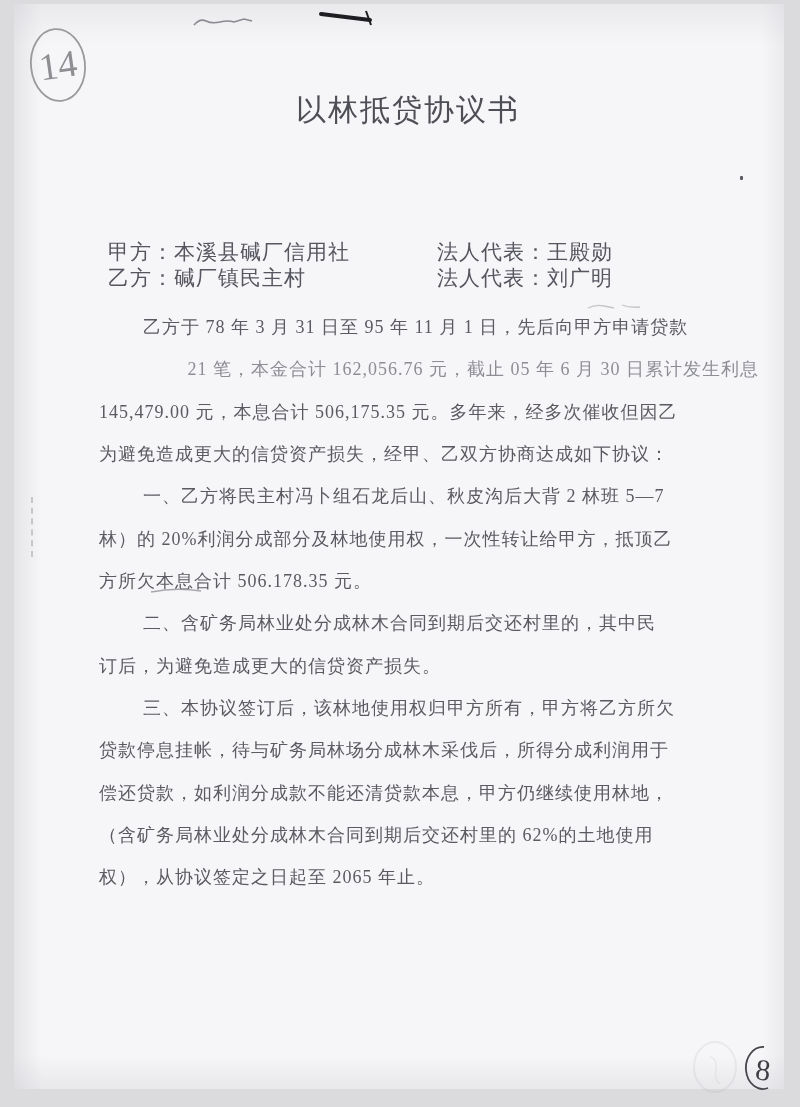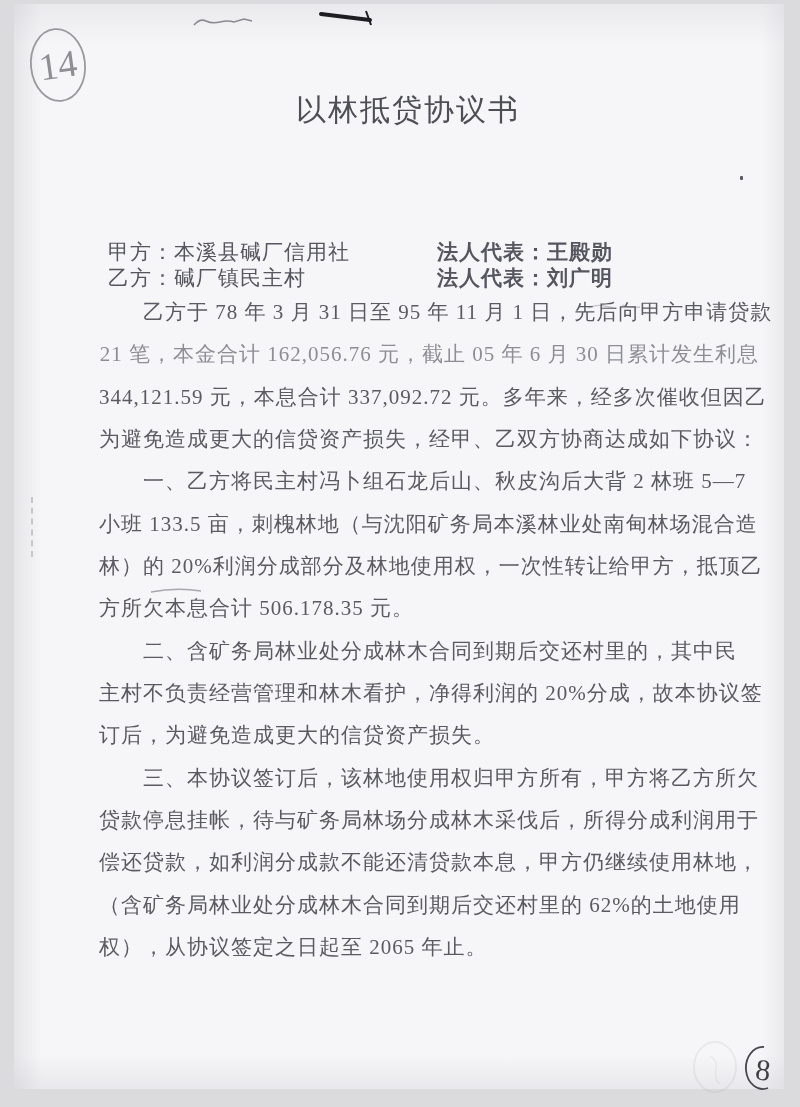--- a/index.html
+++ b/index.html
@@ -28,26 +28,26 @@
     text-align:center;
     font-size:30px;
     letter-spacing:2px;
     color:#4e4e56;
     font-weight:500;
   }
   .party-row { position:absolute; left:0; width:800px; height:30px; font-size:21px; letter-spacing:1px; color:#565660; }
   .party-row.r1 { top:218px;margin-top:20px; }
   .party-row.r2 { top:264px;text-align:center; }
   .party-name { position:absolute; left:108px; white-space:nowrap; }
-  .party-rep  { position:absolute; left:437px; white-space:nowrap;font-weight:bold; }
+  .party-rep  { position:absolute; left:437px; white-space:nowrap; }
   .body-text {
     position:absolute;
-    left:99px; top:291px;
+    left:99px; top:306px;
     width:660px;
-    font-size:21px;
+    font-size:18px;
     letter-spacing:1px;
     color:#5a5a62;
   }
   .line { height:42.35px; line-height:42.35px; white-space:nowrap; }
   .line.indent { padding-left:44px; }
   .line.faint { color:#8d8d96;text-align:right; }
   .mark { position:absolute; }
   .speck { position:absolute; width:3px; height:4px; background:#5a5a62; border-radius:1px; }
   .pencil-line {
     position:absolute;
@@ -92,28 +92,26 @@
   <span class="party-rep">法人代表：王殿勋</span>
 </div>
 <div class="party-row r2">
   <span class="party-name">乙方：碱厂镇民主村</span>
   <span class="party-rep">法人代表：刘广明</span>
 </div>
 
 <div class="body-text">
   <div class="line indent">乙方于 78 年 3 月 31 日至 95 年 11 月 1 日，先后向甲方申请贷款</div>
   <div class="line faint">21 笔，本金合计 162,056.76 元，截止 05 年 6 月 30 日累计发生利息</div>
-  <div class="line">344,121.59 元，本息合计 337,092.72 元。多年来，经多次催收但因乙</div>
+  <div class="line">145,479.00 元，本息合计 506,175.35 元。多年来，经多次催收但因乙</div>
   <div class="line">为避免造成更大的信贷资产损失，经甲、乙双方协商达成如下协议：</div>
   <div class="line indent">一、乙方将民主村冯卜组石龙后山、秋皮沟后大背 2 林班 5—7</div>
-  <div class="line">小班 133.5 亩，刺槐林地（与沈阳矿务局本溪林业处南甸林场混合造</div>
   <div class="line">林）的 20%利润分成部分及林地使用权，一次性转让给甲方，抵顶乙</div>
   <div class="line">方所欠本息合计 506.178.35 元。</div>
   <div class="line indent">二、含矿务局林业处分成林木合同到期后交还村里的，其中民</div>
-  <div class="line">主村不负责经营管理和林木看护，净得利润的 20%分成，故本协议签</div>
   <div class="line">订后，为避免造成更大的信贷资产损失。</div>
   <div class="line indent">三、本协议签订后，该林地使用权归甲方所有，甲方将乙方所欠</div>
   <div class="line">贷款停息挂帐，待与矿务局林场分成林木采伐后，所得分成利润用于</div>
   <div class="line">偿还贷款，如利润分成款不能还清贷款本息，甲方仍继续使用林地，</div>
   <div class="line">（含矿务局林业处分成林木合同到期后交还村里的 62%的土地使用</div>
   <div class="line">权），从协议签定之日起至 2065 年止。</div>
 </div>
 
 <div class="pencil-line"></div>
 

